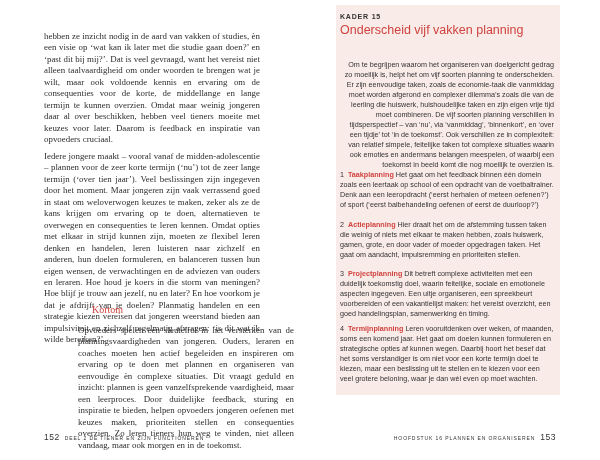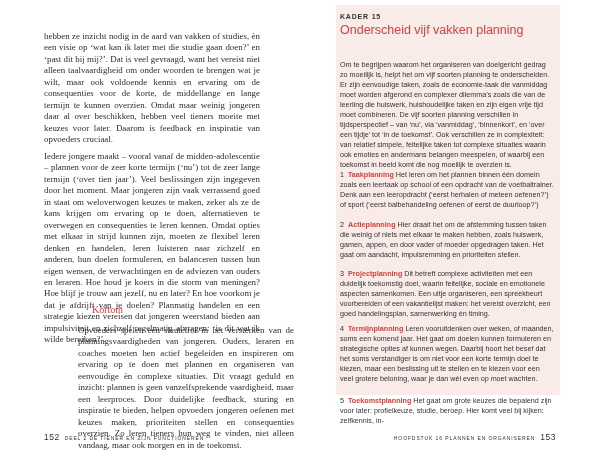--- a/index.html
+++ b/index.html
@@ -10,21 +10,21 @@
   .lbody { position:absolute; left:44px; width:216px; font-family:"Liberation Serif", serif; font-size:8.9px; line-height:11.45px; text-align:justify; hyphens:auto; color:#2e2e2e; }
   .lbody p { margin:0; }
   .lhead { position:absolute; left:44px; font-family:"Liberation Serif", serif; font-size:10px; color:#d0433f; }
   .folio { position:absolute; font-family:"Liberation Sans", sans-serif; color:#333; letter-spacing:0.5px; }
   .folio .num { font-size:8.5px; font-weight:normal; }
   .folio .runner { font-size:5px; text-transform:uppercase; letter-spacing:0.9px; }
   .kader { position:absolute; left:36px; top:5px; width:224px; height:390px; background:#f8ebe8; }
   .k-label { position:absolute; left:40px; top:13px; font-family:"Liberation Sans", sans-serif; font-size:7px; font-weight:bold; letter-spacing:0.8px; color:#333; }
   .k-title { position:absolute; left:40px; top:23px; font-family:"Liberation Sans", sans-serif; font-size:12.5px; color:#d0433f; }
   .kbody { position:absolute; left:40px; width:214px; font-family:"Liberation Sans", sans-serif; font-size:7.2px; line-height:10px; color:#333; }
-  .kbody p { margin:0; }
+  .kbody p { margin:0;text-align:right; }
   .k-item { position:absolute; left:40px; width:214px; font-family:"Liberation Sans", sans-serif; font-size:7.2px; line-height:10px; color:#333; }
   .k-item .n { margin-right:4px; }
   .k-item .term { color:#d0433f; font-weight:bold; margin-right:2px; }
 </style>
 </head>
 <body>
 
 <div class="page left">
   <div class="lbody" style="top:31px;">
     <p>hebben ze inzicht nodig in de aard van vakken of studies, èn een visie op ‘wat kan ik later met die studie gaan doen?’ en ‘past dit bij mij?’. Dat is veel gevraagd, want het vereist niet alleen taalvaardigheid om onder woorden te brengen wat je wilt, maar ook voldoende kennis en ervaring om de consequenties voor de korte, de middellange en lange termijn te kunnen overzien. Omdat maar weinig jongeren daar al over beschikken, hebben veel tieners moeite met keuzes voor later. Daarom is feedback en inspiratie van opvoeders cruciaal.</p>
@@ -44,32 +44,29 @@
 
 <div class="page right">
   <div class="kader"></div>
   <div class="k-label">KADER 15</div>
   <div class="k-title">Onderscheid vijf vakken planning</div>
   <div class="kbody" style="top:60px;">
     <p>Om te begrijpen waarom het organiseren van doelgericht gedrag zo moeilijk is, helpt het om vijf soorten planning te onderscheiden. Er zijn eenvoudige taken, zoals de economie-taak die vanmiddag moet worden afgerond en complexer dilemma’s zoals die van de leerling die huiswerk, huishoudelijke taken en zijn eigen vrije tijd moet combineren. De vijf soorten planning verschillen in tijdsperspectief – van ‘nu’, via ‘vanmiddag’, ‘binnenkort’, en ‘over een tijdje’ tot ‘in de toekomst’. Ook verschillen ze in complexiteit: van relatief simpele, feitelijke taken tot complexe situaties waarin ook emoties en andermans belangen meespelen, of waarbij een toekomst in beeld komt die nog moeilijk te overzien is.</p>
   </div>
 
   <div class="k-item" style="top:170px;">
-    <span class="n">1</span><span class="term">Taakplanning</span><span>Het leren om het plannen binnen één domein zoals een leertaak op school of een opdracht van de voetbaltrainer. Denk aan een leeropdracht (‘eerst herhalen of meteen oefenen?’) of sport (‘eerst balbehandeling oefenen of eerst de duurloop?’)</span>
+    <span class="n">1</span><span class="term">Taakplanning</span><span>Het gaat om het feedback binnen één domein zoals een leertaak op school of een opdracht van de voetbaltrainer. Denk aan een leeropdracht (‘eerst herhalen of meteen oefenen?’) of sport (‘eerst balbehandeling oefenen of eerst de duurloop?’)</span>
   </div>
   <div class="k-item" style="top:220px;">
-    <span class="n">2</span><span class="term">Actieplanning</span><span>Hier draait het om de afstemming tussen taken die weinig of niets met elkaar te maken hebben, zoals huiswerk, gamen, appen, en door vader of moeder opgedragen taken. Het gaat om aandacht, impulsremming en prioriteiten stellen.</span>
+    <span class="n">2</span><span class="term">Actieplanning</span><span>Hier draait het om de afstemming tussen taken die weinig of niets met elkaar te maken hebben, zoals huiswerk, gamen, grote, en door vader of moeder opgedragen taken. Het gaat om aandacht, impulsremming en prioriteiten stellen.</span>
   </div>
   <div class="k-item" style="top:269px;">
-    <span class="n">3</span><span class="term">Projectplanning</span><span>Dit betreft complexe activiteiten met een duidelijk toekomstig doel, waarin feitelijke, sociale en emotionele aspecten samenkomen. Een uitje organiseren, een spreekbeurt voorbereiden of een vakantielijst maken: het vereist overzicht, een goed handelingsplan, samenwerking èn timing.</span>
+    <span class="n">3</span><span class="term">Projectplanning</span><span>Dit betreft complexe activiteiten met een duidelijk toekomstig doel, waarin feitelijke, sociale en emotionele aspecten ingegeven. Een uitje organiseren, een spreekbeurt voorbereiden of een vakantielijst maken: het vereist overzicht, een goed handelingsplan, samenwerking èn timing.</span>
   </div>
   <div class="k-item" style="top:324px;">
     <span class="n">4</span><span class="term">Termijnplanning</span><span>Leren vooruitdenken over weken, of maanden, soms een komend jaar. Het gaat om doelen kunnen formuleren en strategische opties af kunnen wegen. Daarbij hoort het besef dat het soms verstandiger is om niet voor een korte termijn doel te kiezen, maar een beslissing uit te stellen en te kiezen voor een veel grotere beloning, waar je dan wèl even op moet wachten.</span>
-  </div>
-  <div class="k-item" style="top:396px;">
-    <span class="n">5</span><span class="term">Toekomstplanning</span><span>Het gaat om grote keuzes die bepalend zijn voor later: profielkeuze, studie, beroep. Hier komt veel bij kijken: zelfkennis, in-</span>
   </div>
 
   <div class="folio" style="right:44px; top:426px; text-align:right;">
     <span class="runner">HOOFDSTUK 16   PLANNEN EN ORGANISEREN</span>
     <span class="num">153</span>
   </div>
 </div>
 
 </body></html>

